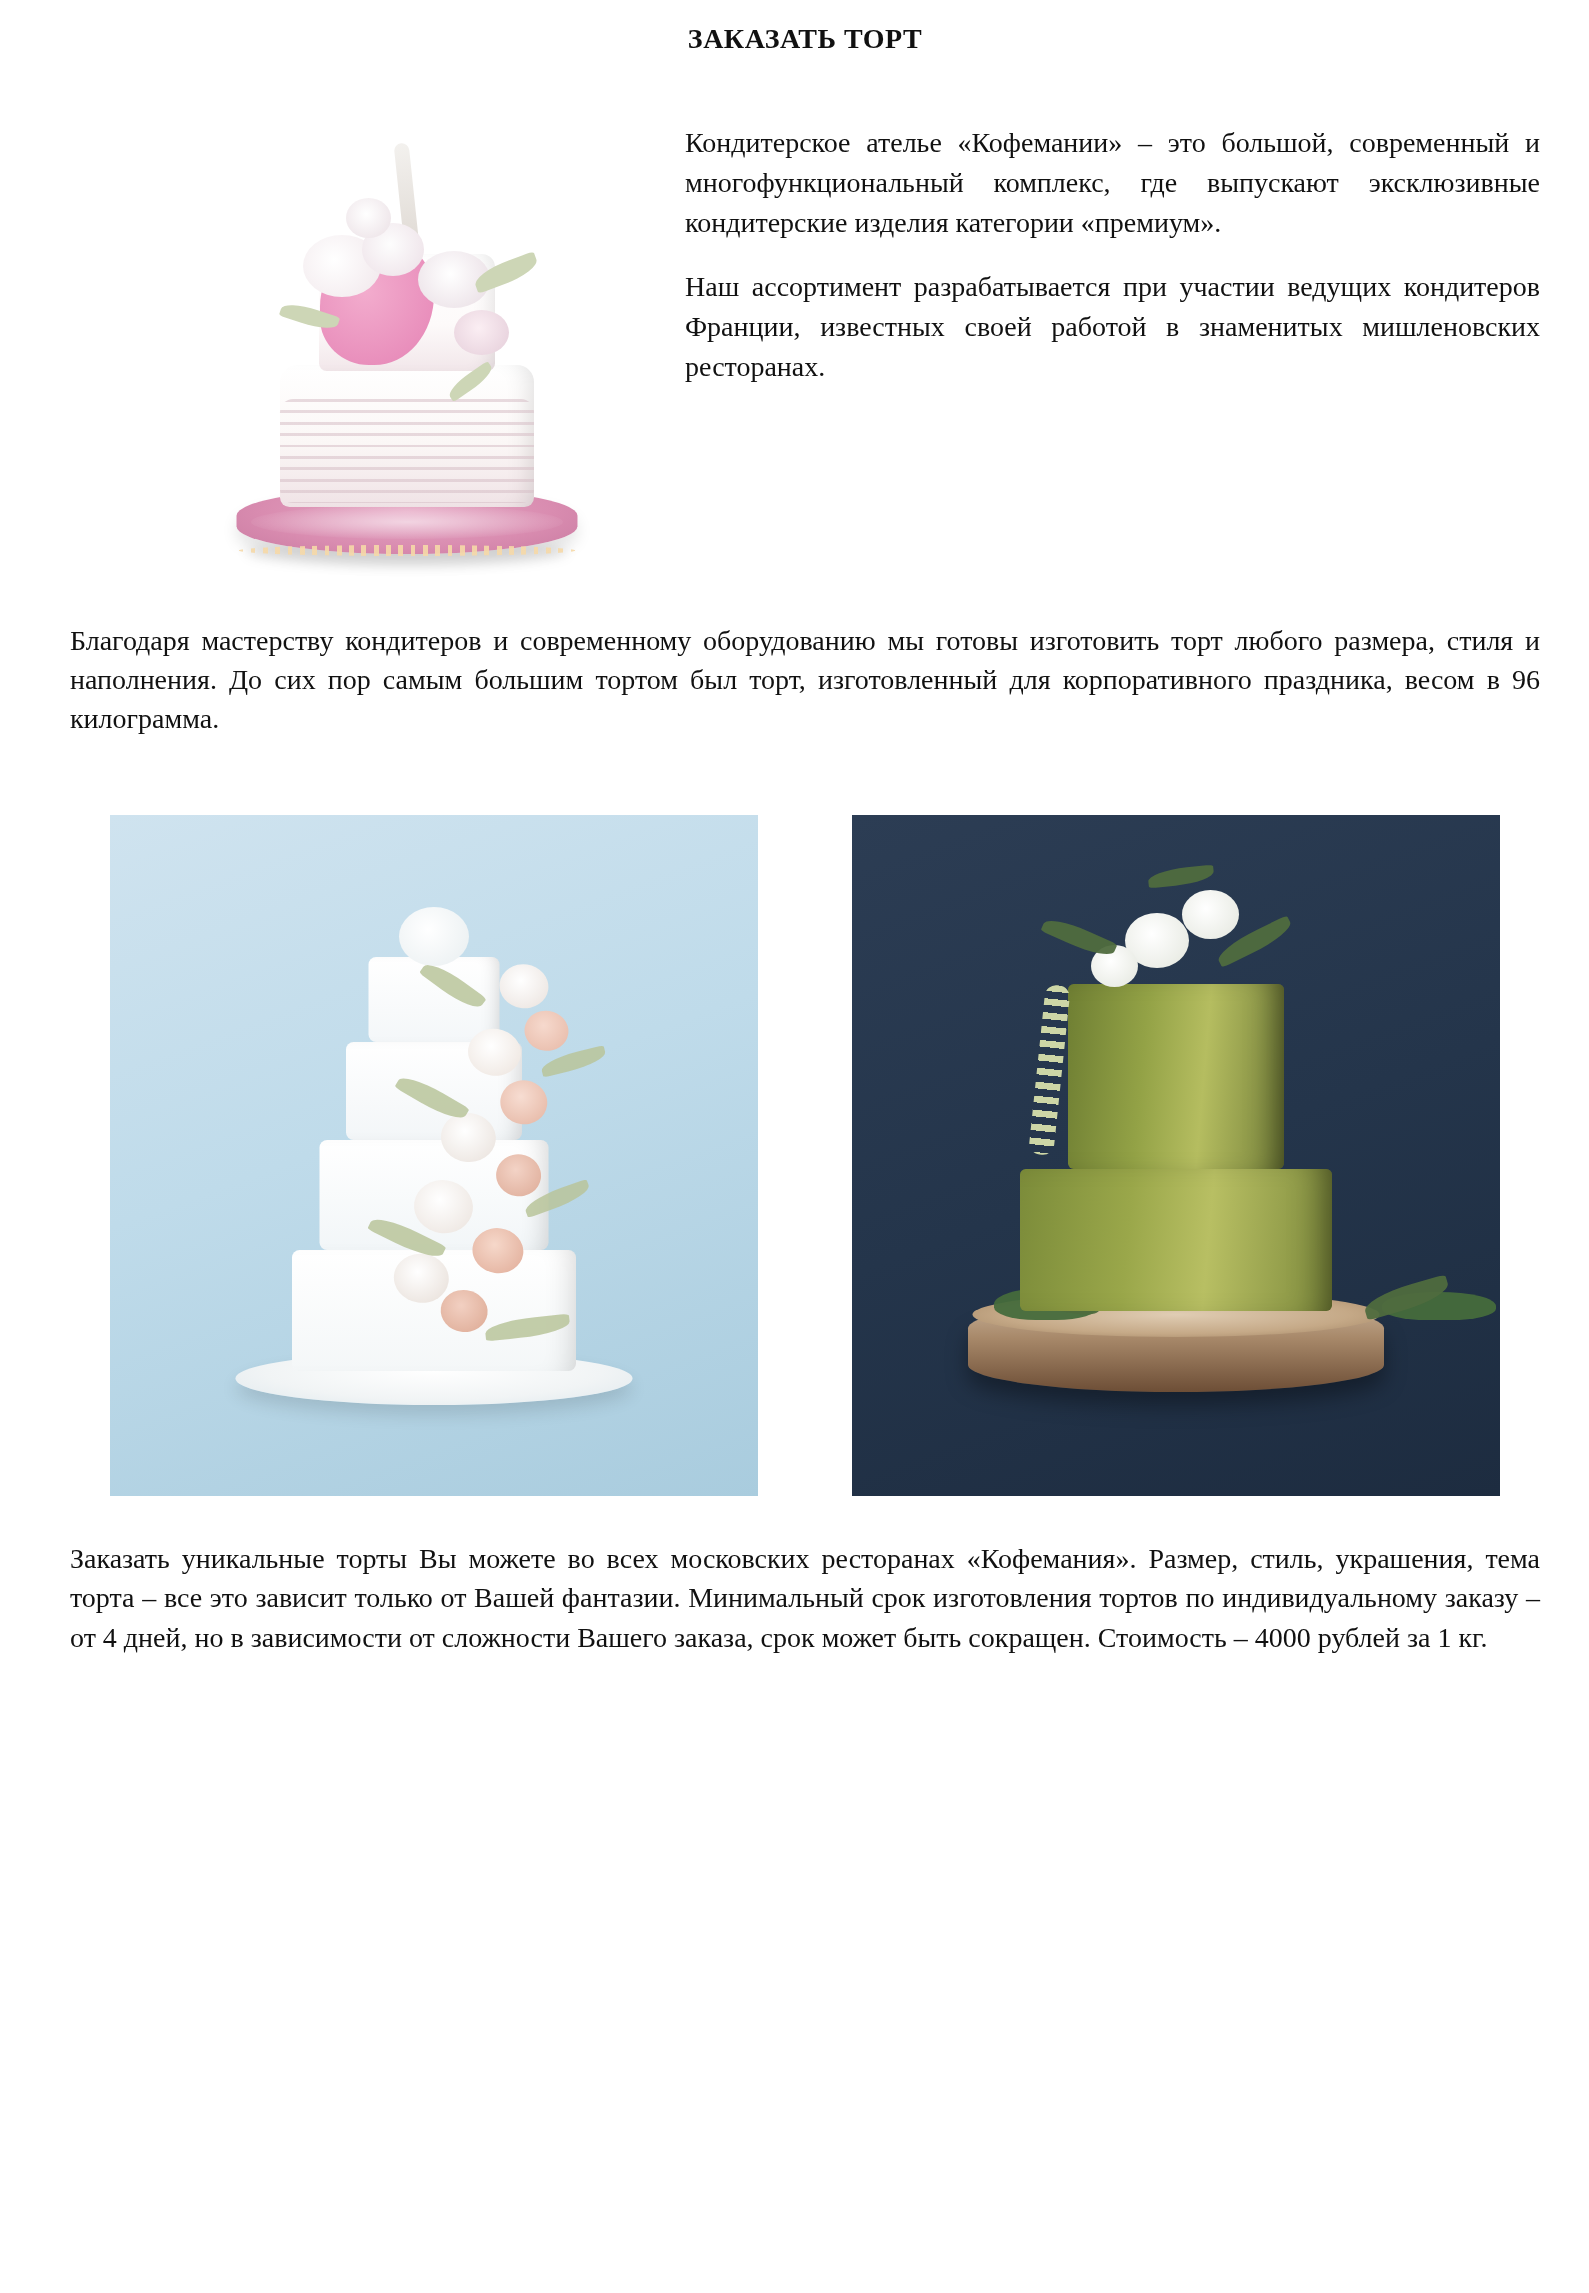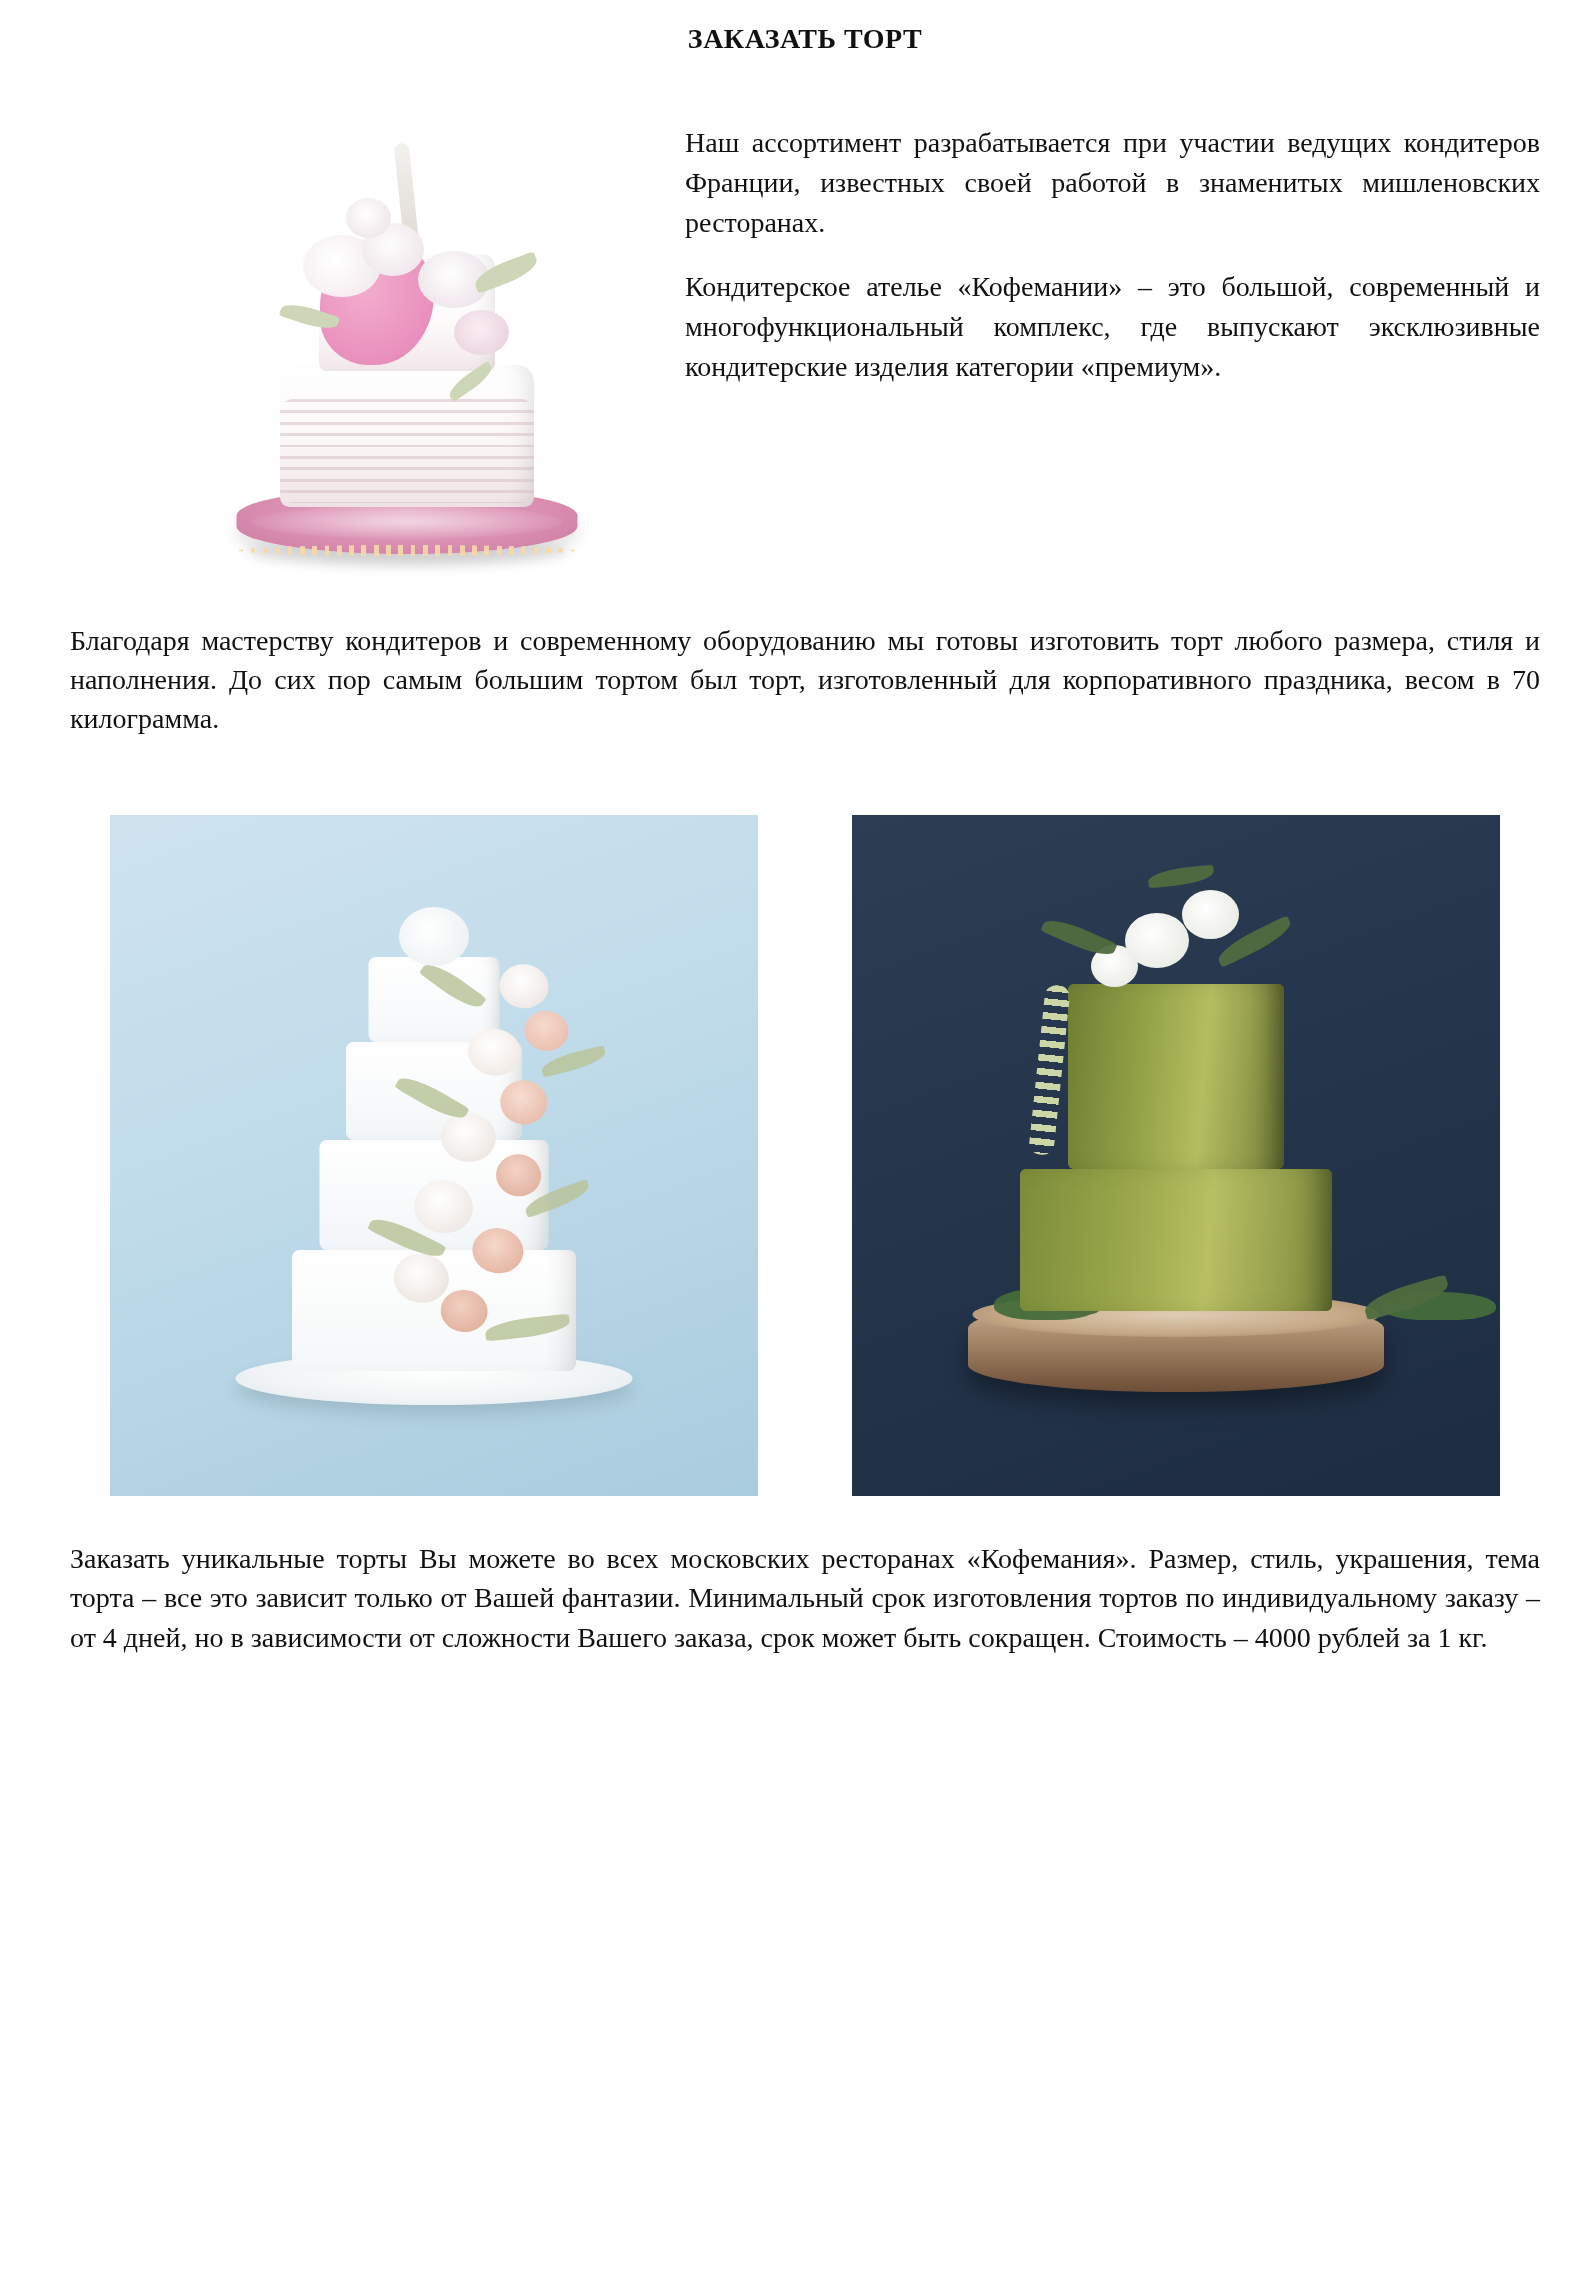--- a/index.html
+++ b/index.html
@@ -249,29 +249,29 @@
         <div class="c1-flower c1-f3"></div>
         <div class="c1-flower c1-f4"></div>
         <div class="c1-flower c1-f5"></div>
         <div class="c1-leaf c1-l1"></div>
         <div class="c1-leaf c1-l2"></div>
         <div class="c1-leaf c1-l3"></div>
       </div>
     </figure>
 
     <div class="right-col-text">
+      <p>Кондитерское ателье «Кофемании» – это большой, современный и многофункциональный комплекс, где выпускают эксклюзивные кондитерские изделия категории «премиум».</p>
       <p>Наш ассортимент разрабатывается при участии ведущих кондитеров Франции, известных своей работой в знаменитых мишленовских ресторанах.</p>
-      <p>Кондитерское ателье «Кофемании» – это большой, современный и многофункциональный комплекс, где выпускают эксклюзивные кондитерские изделия категории «премиум».</p>
     </div>
 
     <div class="clear"></div>
   </div>
 
 
-  <p class="body-text">Благодаря мастерству кондитеров и современному оборудованию мы готовы изготовить торт любого размера, стиля и наполнения. До сих пор самым большим тортом был торт, изготовленный для корпоративного праздника, весом в 70 килограмма.</p>
+  <p class="body-text">Благодаря мастерству кондитеров и современному оборудованию мы готовы изготовить торт любого размера, стиля и наполнения. До сих пор самым большим тортом был торт, изготовленный для корпоративного праздника, весом в 96 килограмма.</p>
 
   <div class="gallery">
 
     <figure class="photo">
       <div class="cake2">
         <div class="c2-plate"></div>
         <div class="c2-t1"></div>
         <div class="c2-t2"></div>
         <div class="c2-t3"></div>
         <div class="c2-t4"></div>

